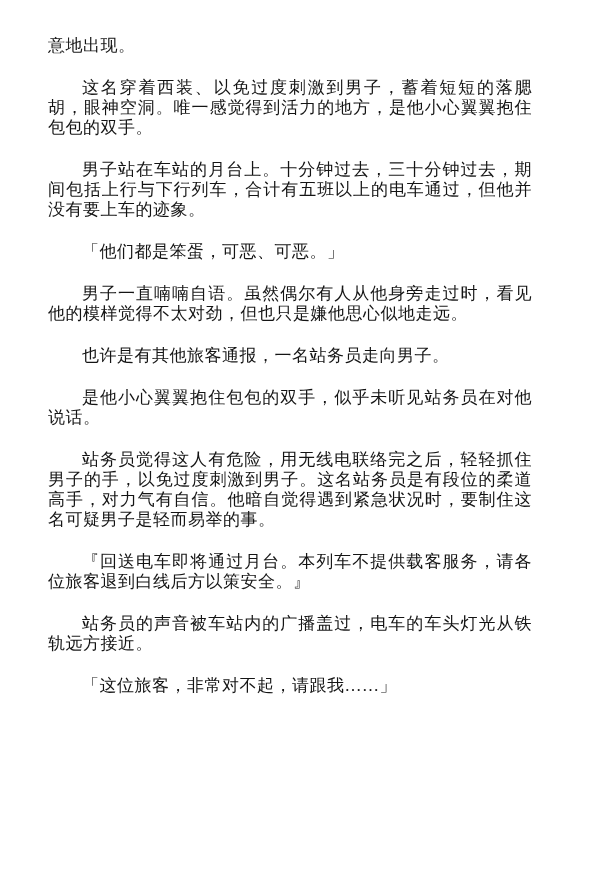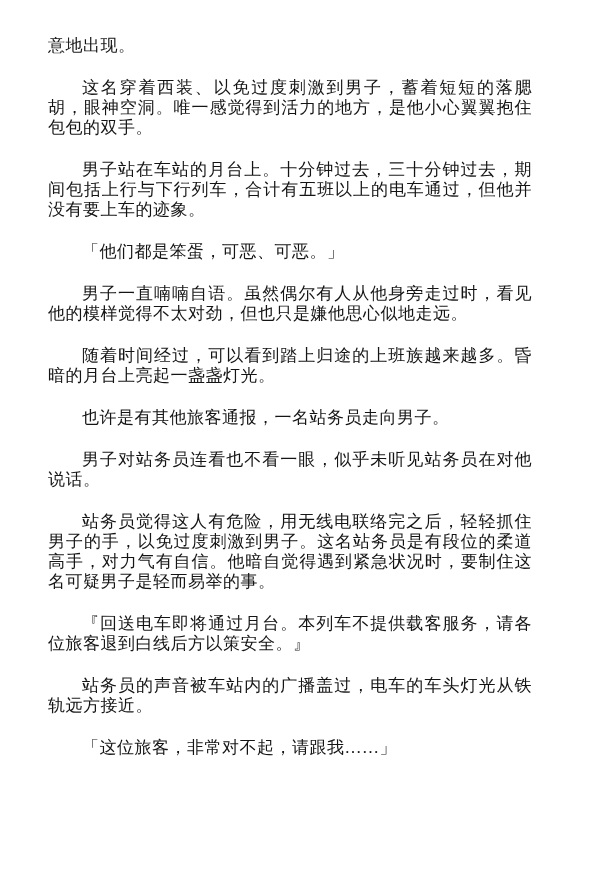--- a/index.html
+++ b/index.html
@@ -32,20 +32,19 @@
 </style>
 </head>
 <body>
 
 <div class="page">
   <p class="no-indent">意地出现。</p>
   <p>这名穿着西装、以免过度刺激到男子，蓄着短短的落腮胡，眼神空洞。唯一感觉得到活力的地方，是他小心翼翼抱住包包的双手。</p>
   <p>男子站在车站的月台上。十分钟过去，三十分钟过去，期间包括上行与下行列车，合计有五班以上的电车通过，但他并没有要上车的迹象。</p>
   <p>「他们都是笨蛋，可恶、可恶。」</p>
   <p>男子一直喃喃自语。虽然偶尔有人从他身旁走过时，看见他的模样觉得不太对劲，但也只是嫌他思心似地走远。</p>
-  <p>随着时间经过，可以看到踏上归途的上班族越来越多。昏暗的月台上亮起一盏盏灯光。</p>
   <p>也许是有其他旅客通报，一名站务员走向男子。</p>
-  <p>男子对站务员连看也不看一眼，似乎未听见站务员在对他说话。</p>
+  <p>是他小心翼翼抱住包包的双手，似乎未听见站务员在对他说话。</p>
   <p>站务员觉得这人有危险，用无线电联络完之后，轻轻抓住男子的手，以免过度刺激到男子。这名站务员是有段位的柔道高手，对力气有自信。他暗自觉得遇到紧急状况时，要制住这名可疑男子是轻而易举的事。</p>
   <p>『回送电车即将通过月台。本列车不提供载客服务，请各位旅客退到白线后方以策安全。』</p>
   <p>站务员的声音被车站内的广播盖过，电车的车头灯光从铁轨远方接近。</p>
   <p>「这位旅客，非常对不起，请跟我……」</p>
 </div>
 
 </body></html>

